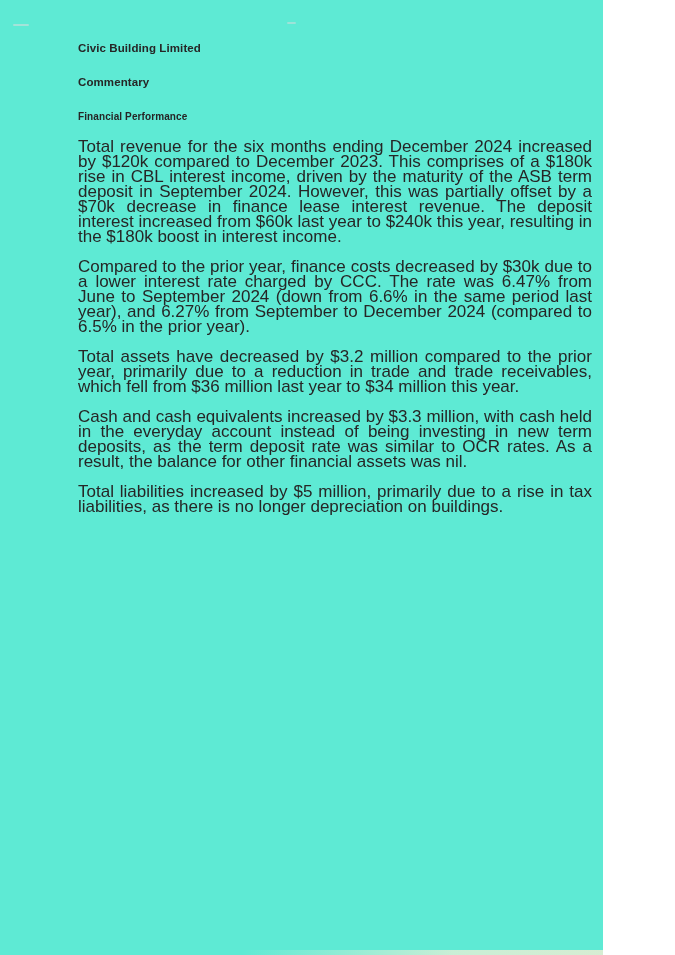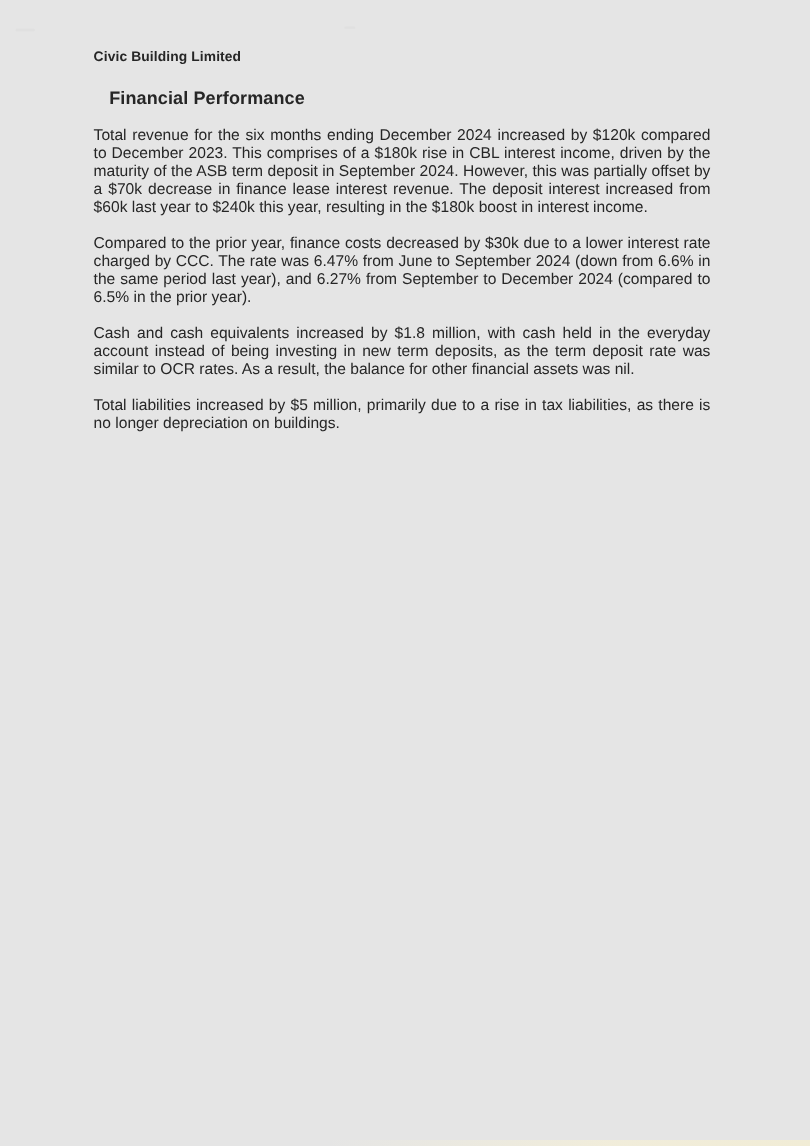--- a/index.html
+++ b/index.html
@@ -2,54 +2,54 @@
 <html><head>
 <meta charset="utf-8">
 <style>
   html, body {
     margin: 0;
     padding: 0;
     background: #ffffff;
   }
   .page {
     position: relative;
-    width: 675px;
+    width: 603px;
     height: 955px;
-    background: #e5e5e5;
+    background: #5eead4;
     font-family: "Liberation Sans", "DejaVu Sans", sans-serif;
     color: #262626;
     overflow: hidden;
     box-sizing: border-box;
   }
   .content {
     position: absolute;
     top: 41px;
     left: 78px;
     width: 514px;
   }
   .doc-title,
   .doc-subtitle {
     font-size: 11.5px;
     font-weight: bold;
     line-height: 15px;
     margin: 0 0 19px 0;
     letter-spacing: 0.1px;
   }
   .section-heading {
-    font-size: 15px;
+    font-size: 10px;
     font-weight: bold;
     line-height: 15px;
-    margin: 0 0 15px 13px;
+    margin: 0 0 15px 0;
     letter-spacing: 0.1px;
   }
   .section {
     margin: 0;
   }
   .para {
-    font-size: 13px;
+    font-size: 17px;
     line-height: 15px;
     margin: 0 0 15px 0;
     text-align: justify;
   }
   
   .speck {
     position: absolute;
     background: #dcdcdc;
     border-radius: 1px;
   }
@@ -71,33 +71,35 @@
 
 <div class="page">
 
   <span class="speck speck-a"></span>
   <span class="speck speck-b"></span>
 
   <div class="content">
 
     <h1 class="doc-title">Civic Building Limited</h1>
 
+    <h2 class="doc-subtitle">Commentary</h2>
 
     <div class="section">
       <h3 class="section-heading">Financial Performance</h3>
 
       <p class="para">Total revenue for the six months ending December 2024 increased by $120k compared to December 2023. This comprises of a $180k rise in CBL interest income, driven by the maturity of the ASB term deposit in September 2024. However, this was partially offset by a $70k decrease in finance lease interest revenue. The deposit interest increased from $60k last year to $240k this year, resulting in the $180k boost in interest income.</p>
 
       <p class="para">Compared to the prior year, finance costs decreased by $30k due to a lower interest rate charged by CCC. The rate was 6.47% from June to September 2024 (down from 6.6% in the same period last year), and 6.27% from September to December 2024 (compared to 6.5% in the prior year).</p>
     </div>
 
     <div class="section">
 
+      <p class="para">Total assets have decreased by $3.2 million compared to the prior year, primarily due to a reduction in trade and trade receivables, which fell from $36 million last year to $34 million this year.</p>
 
-      <p class="para">Cash and cash equivalents increased by $1.8 million, with cash held in the everyday account instead of being investing in new term deposits, as the term deposit rate was similar to OCR rates. As a result, the balance for other financial assets was nil.</p>
+      <p class="para">Cash and cash equivalents increased by $3.3 million, with cash held in the everyday account instead of being investing in new term deposits, as the term deposit rate was similar to OCR rates. As a result, the balance for other financial assets was nil.</p>
 
       <p class="para">Total liabilities increased by $5 million, primarily due to a rise in tax liabilities, as there is no longer depreciation on buildings.</p>
     </div>
 
   </div>
 
   <div class="scan-edge"></div>
 </div>
 
 </body></html>

